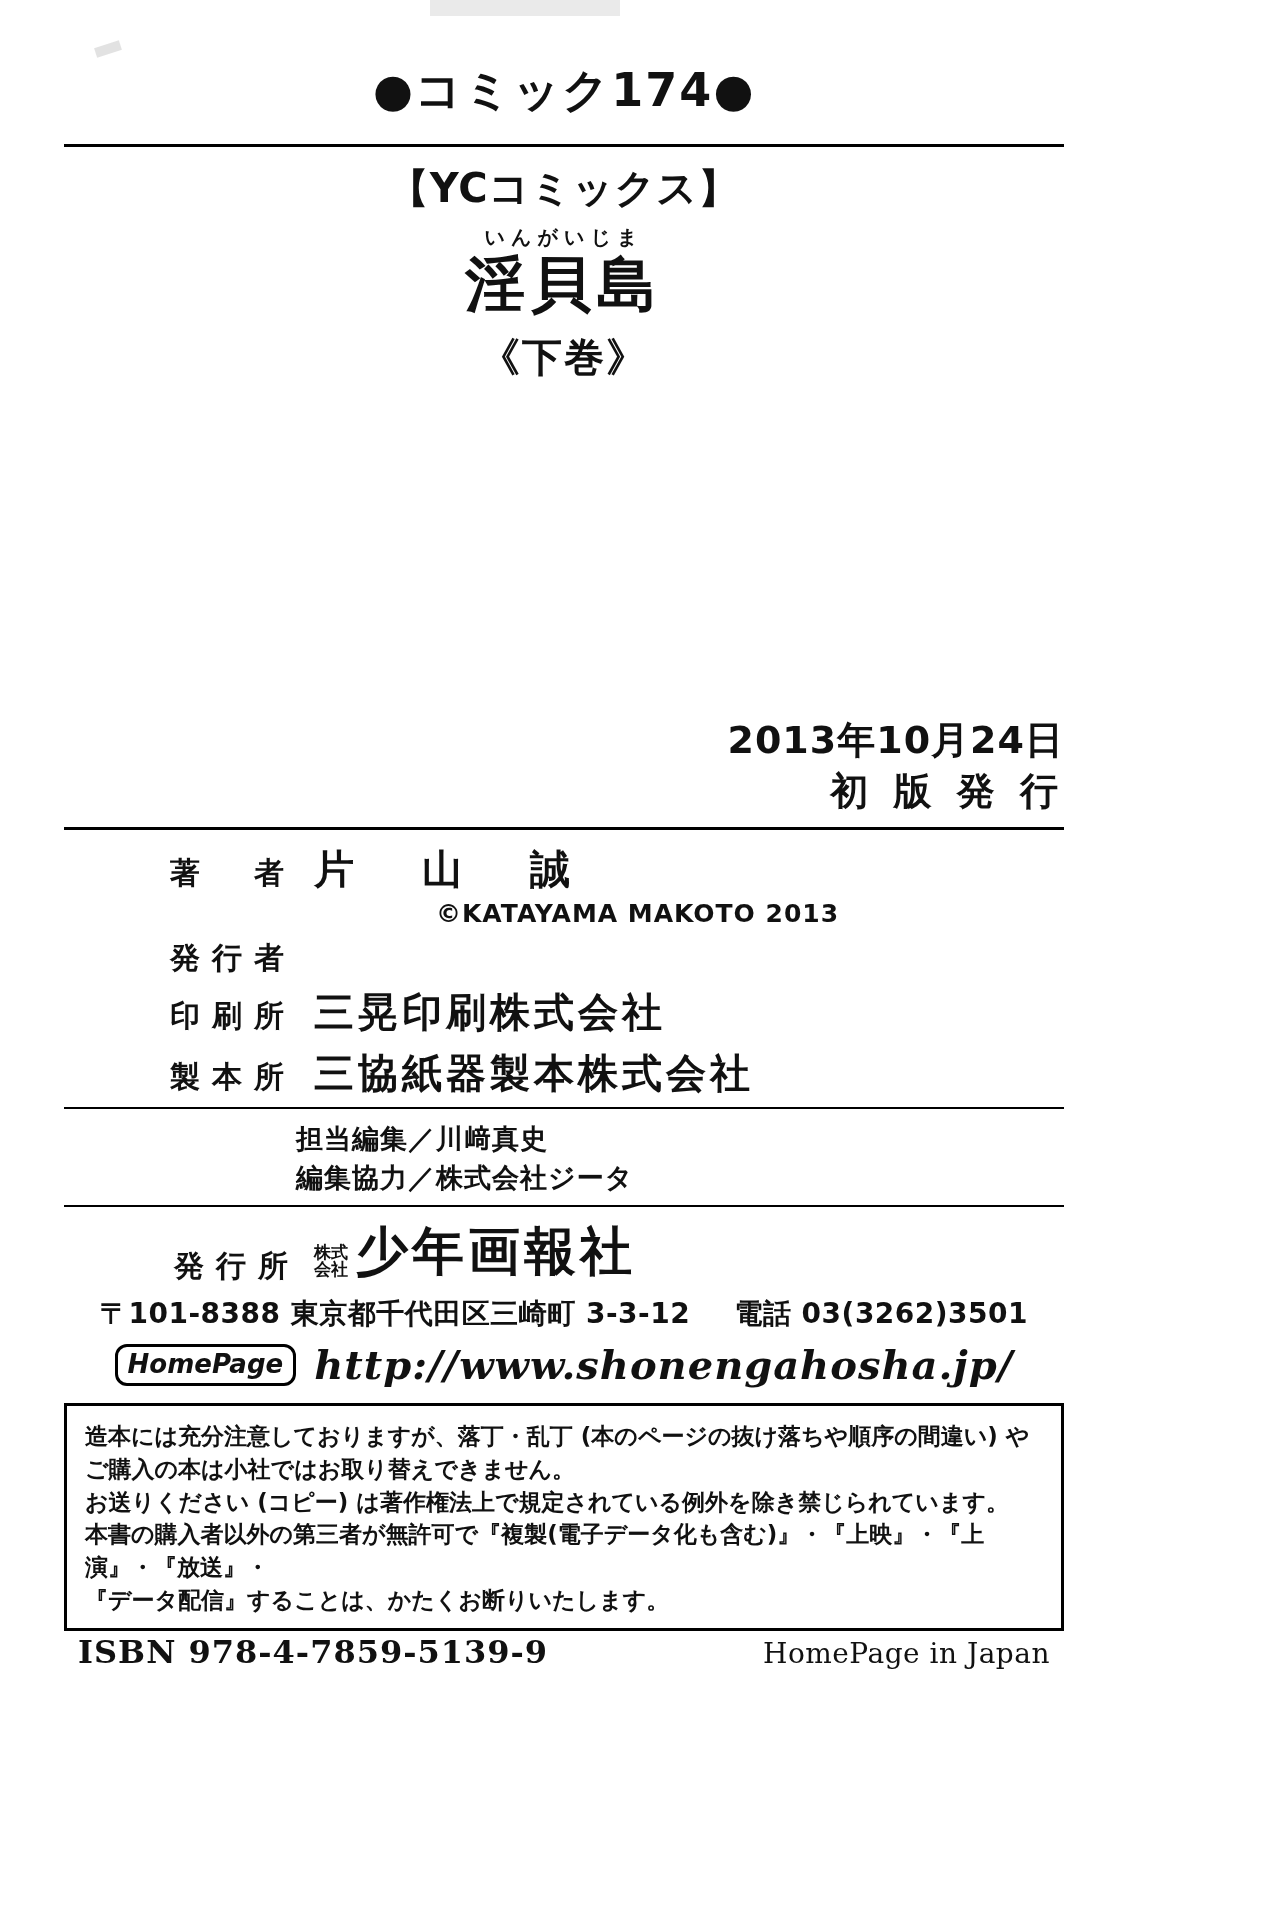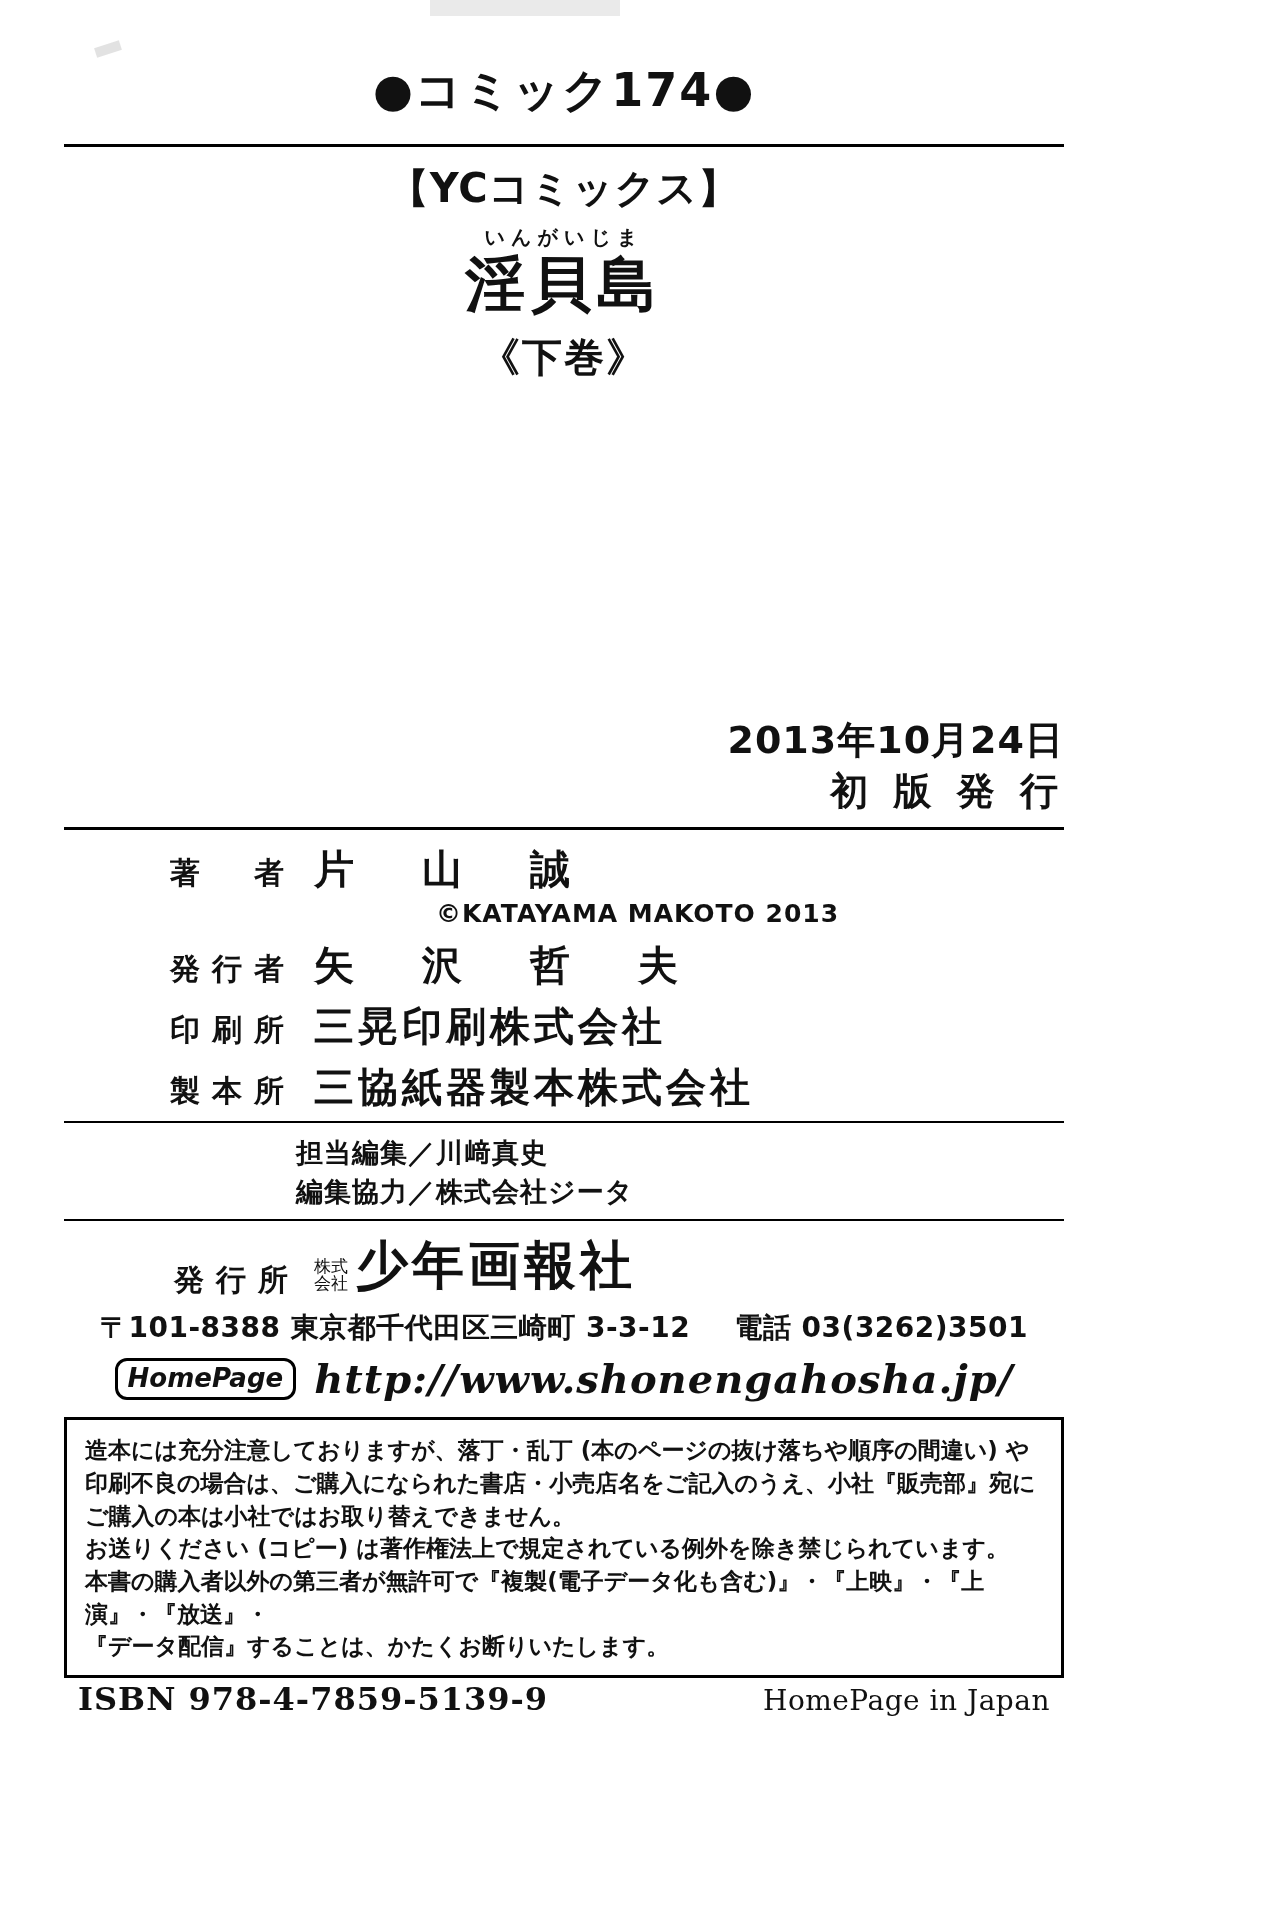--- a/index.html
+++ b/index.html
@@ -150,21 +150,21 @@
     width: 250px;
     text-align: right;
     font-size: 30px;
     font-weight: bold;
     letter-spacing: 12px;
     padding-right: 14px;
     box-sizing: border-box;
   }
   .publisher-kabu {
     font-size: 17px;
-    font-weight: normal;
+    font-weight: bold;
     line-height: 1.05;
     text-align: center;
     padding-bottom: 8px;
     margin-right: 8px;
   }
   .publisher-name {
     font-size: 52px;
     font-weight: bold;
     letter-spacing: 4px;
   }
@@ -291,21 +291,20 @@
     <div class="credits">
 
       <div class="credit-row">
         <div class="credit-label">著　者</div>
         <div class="credit-value">片　山　誠</div>
       </div>
       <div class="copyright-line">©KATAYAMA MAKOTO 2013</div>
 
       <div class="credit-row">
         <div class="credit-label">発行者</div>
-        <div class="credit-value">矢　沢　哲　夫</div>
       </div>
 
       <div class="credit-row">
         <div class="credit-label">印刷所</div>
         <div class="credit-value tight">三晃印刷株式会社</div>
       </div>
 
       <div class="credit-row">
         <div class="credit-label">製本所</div>
         <div class="credit-value tight">三協紙器製本株式会社</div>
@@ -336,21 +335,20 @@
       <span class="tel">電話 03(3262)3501</span>
     </div>
 
     <div class="home-row">
       <span class="home-badge">HomePage</span>
       <span class="home-url">http://www.shonengahosha.jp/</span>
     </div>
 
     <div class="notice">
       <p>造本には充分注意しておりますが、落丁・乱丁 (本のページの抜け落ちや順序の間違い) や</p>
-      <p>印刷不良の場合は、ご購入になられた書店・小売店名をご記入のうえ、小社『販売部』宛に</p>
       <p>ご購入の本は小社ではお取り替えできません。</p>
       <p>お送りください (コピー) は著作権法上で規定されている例外を除き禁じられています。</p>
       <p>本書の購入者以外の第三者が無許可で『複製(電子データ化も含む)』・『上映』・『上演』・『放送』・</p>
       <p>『データ配信』することは、かたくお断りいたします。</p>
     </div>
 
     <div class="footer">
       <span class="isbn">ISBN 978-4-7859-5139-9</span>
       <span class="printed">HomePage in Japan</span>
     </div>

